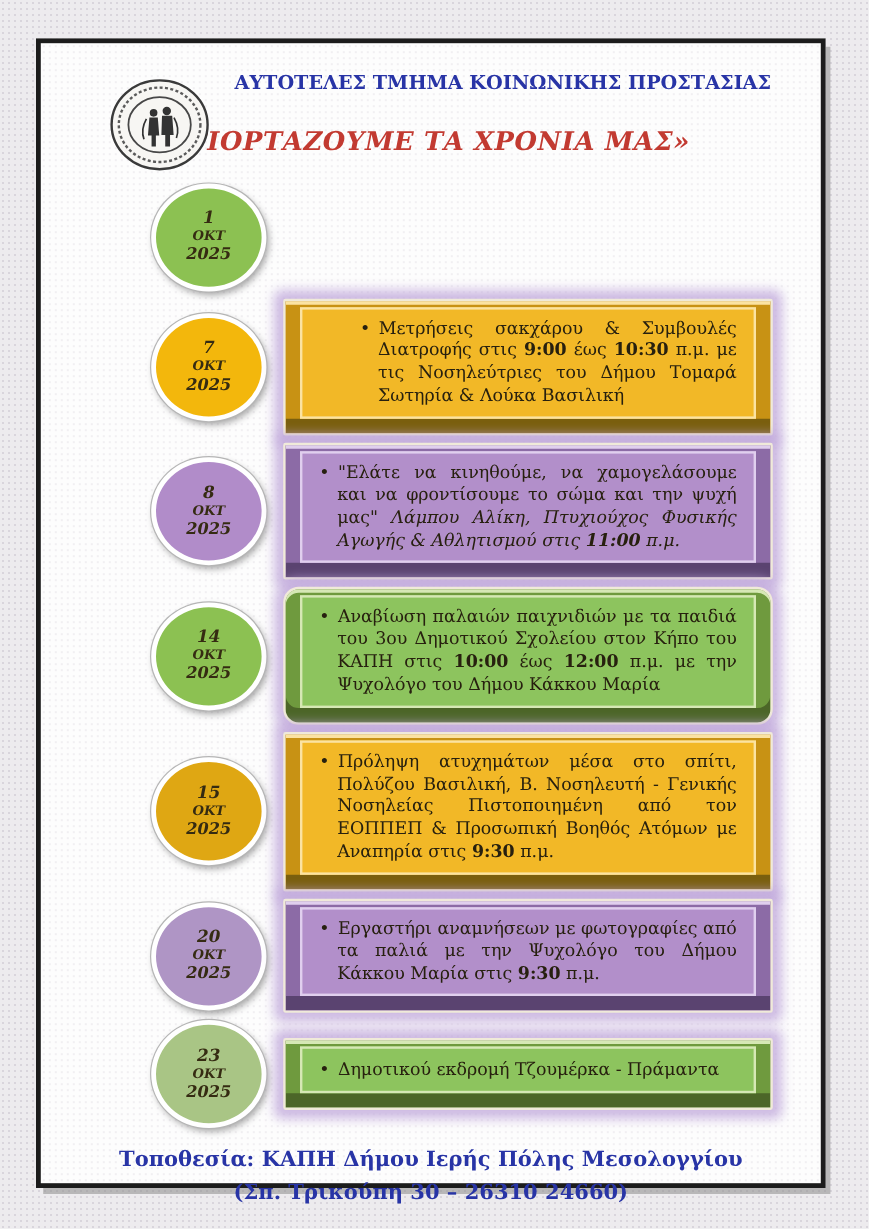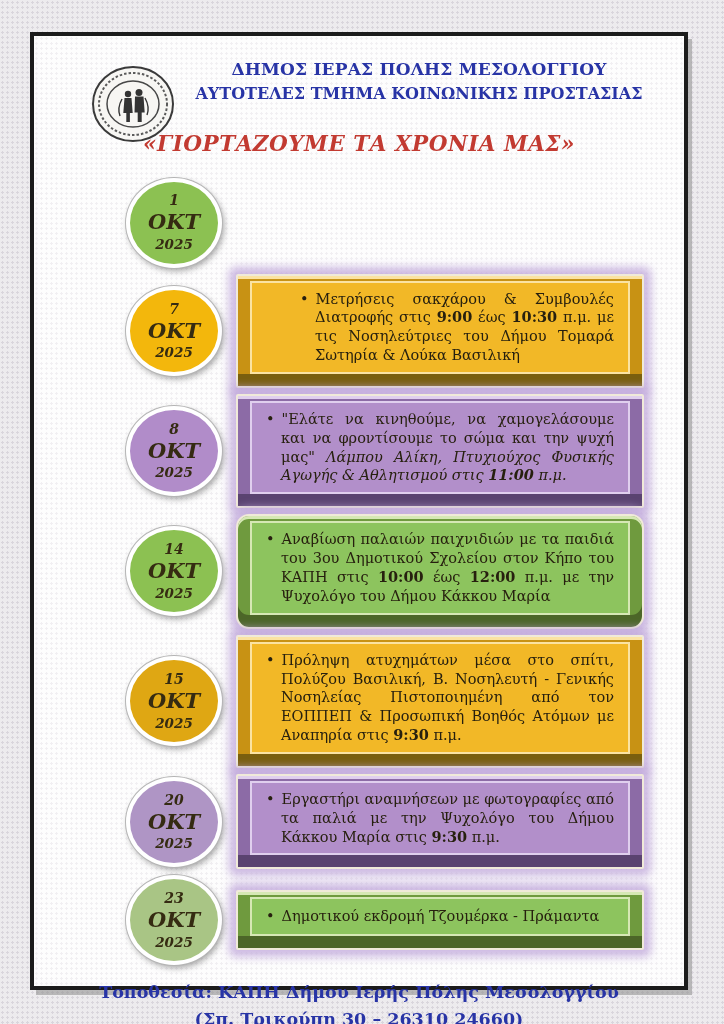--- a/index.html
+++ b/index.html
@@ -26,21 +26,21 @@
   .events{margin:22px 40px 0 92px;}
   .event-row{display:flex;align-items:center;margin-bottom:6px;}
   .date-circle{
     flex:0 0 auto;width:88px;height:82px;border-radius:50%;
     border:4px solid #fff;
     box-shadow:0 0 0 1px #b5b5b5,2px 3px 6px rgba(0,0,0,.35);
     display:flex;flex-direction:column;justify-content:center;align-items:center;
     font-style:italic;font-weight:bold;color:#352b12;text-align:center;
   }
   .date-day{font-size:14px;line-height:1.15;}
-  .date-month{font-size:21px;line-height:1.3;}
+  .date-month{font-size:11px;line-height:1.3;}
   .date-year{font-size:13.5px;line-height:1.25;}
   .box-wrap{flex:1;margin-left:14px;}
   .event-box{border:2px solid #f0ead9;border-radius:2px;padding:5px 12px 12px;}
   .event-box-inner{border:2px solid;padding:7px 14px;min-height:21px;display:flex;align-items:center;}
   .event-text{font-size:14.5px;line-height:1.3;text-align:justify;color:#27200f;padding-left:15px;text-indent:-15px;width:100%;}
   .event-bullet{margin-right:7px;}
   .footer-loc{margin-top:14px;text-align:center;font-weight:bold;font-size:17.5px;line-height:1.5;}
 </style>
 </head>
 <body>
@@ -56,21 +56,20 @@
         <circle cx="38" cy="30" r="3.2" fill="#333"></circle>
         <path d="M34.5 34 h7 l1.2 15 h-2.8 v9 h-3.6 v-9 h-3 z" fill="#333"></path>
         <circle cx="49" cy="28.5" r="3.5" fill="#333"></circle>
         <path d="M45 32.5 h8.5 l1.2 16 h-3 v9.5 h-4 v-9.5 h-3.2 z" fill="#333"></path>
         <path d="M32 35 q-5 9 -2 17" stroke="#333" stroke-width="1.4" fill="none"></path>
         <path d="M55 34 q5 9 2 17" stroke="#333" stroke-width="1.4" fill="none"></path>
       </svg>
     </div>
 
     <div class="header-text" style="color: rgb(40, 52, 166);">
-      <div class="org1">ΔΗΜΟΣ ΙΕΡΑΣ ΠΟΛΗΣ ΜΕΣΟΛΟΓΓΙΟΥ</div>
       <div class="org2">ΑΥΤΟΤΕΛΕΣ ΤΜΗΜΑ ΚΟΙΝΩΝΙΚΗΣ ΠΡΟΣΤΑΣΙΑΣ</div>
     </div>
 
     <div class="poster-title" style="color: rgb(194, 58, 49);">«ΓΙΟΡΤΑΖΟΥΜΕ ΤΑ ΧΡΟΝΙΑ ΜΑΣ»</div>
 
     <div class="events">
         <div class="event-row">
     <div class="date-circle" style="background: rgb(140, 193, 82);">
       <div class="date-day">1</div>
       <div class="date-month">ΟΚΤ</div>

